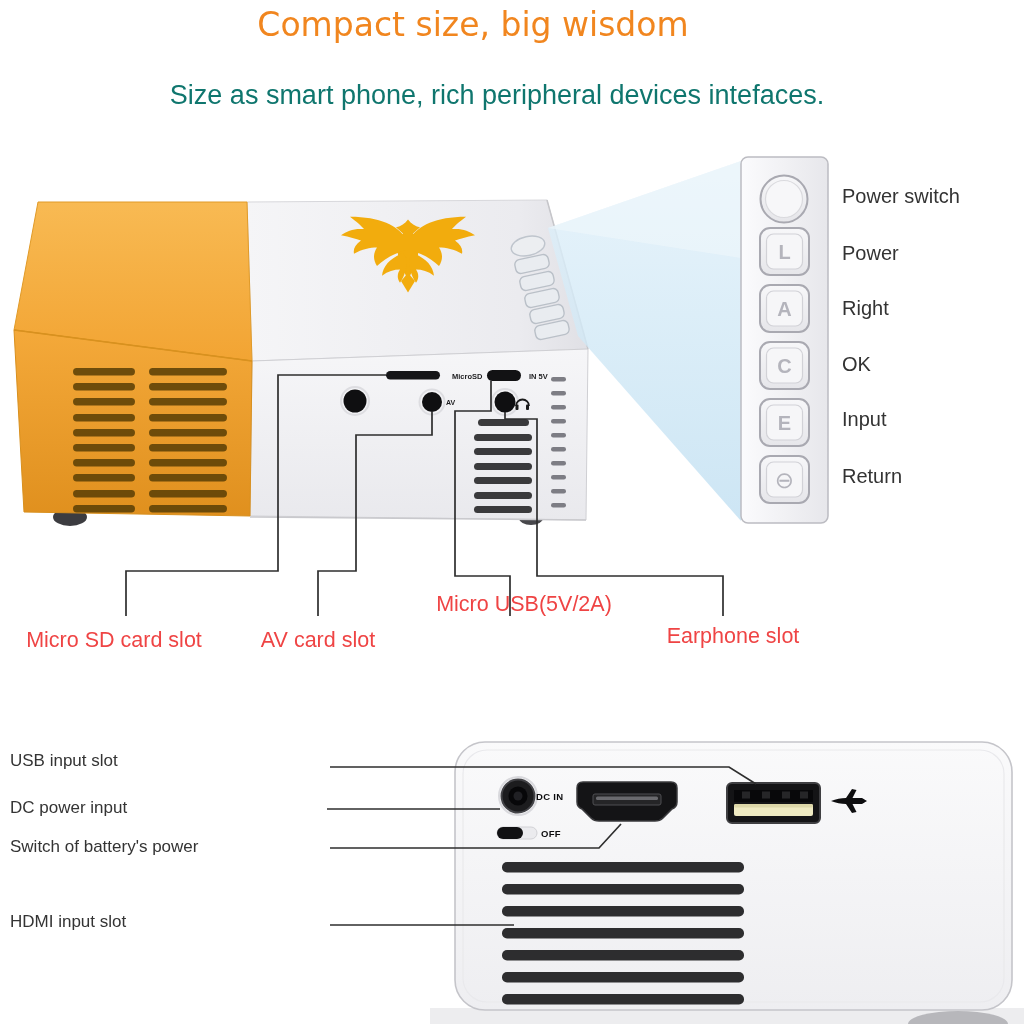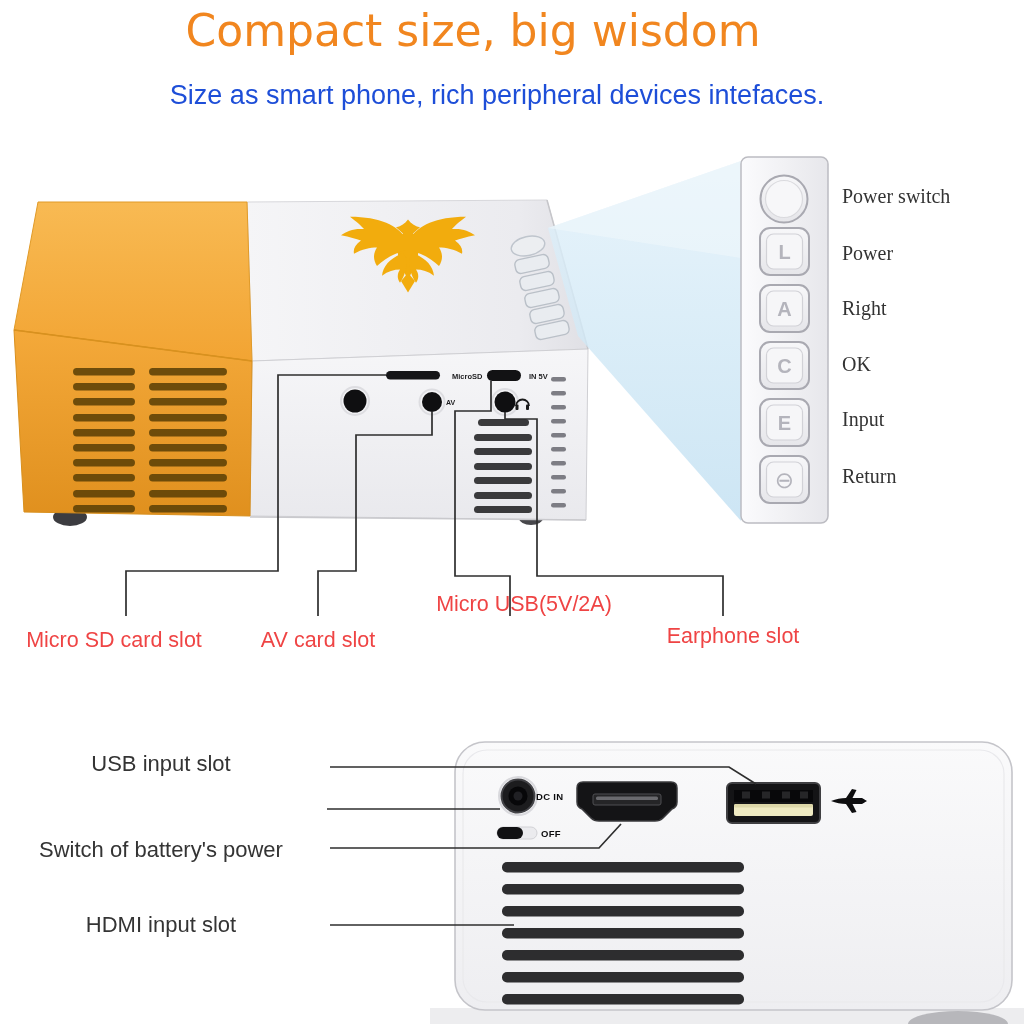--- a/index.html
+++ b/index.html
@@ -1,28 +1,28 @@
 <!DOCTYPE html>
 <html><head>
 <meta charset="utf-8">
 <style>
   html,body{margin:0;padding:0;background:#ffffff;}
   .canvas{position:relative;width:1024px;height:1024px;background:#ffffff;overflow:hidden;
           font-family:"Liberation Sans",sans-serif;}
   .canvas svg.illus{position:absolute;left:0;top:0;}
   .title{position:absolute;top:5px;left:473px;transform:translateX(-50%);
-         font-family:"DejaVu Sans",sans-serif;font-size:44px;font-weight:400;
+         font-family:"DejaVu Sans",sans-serif;font-size:33px;font-weight:400;
          color:#F1861F;white-space:nowrap;letter-spacing:0px;}
   .subtitle{position:absolute;top:80px;left:497px;transform:translateX(-50%);
-         font-size:27px;color:#1d4ed8;white-space:nowrap;}
+         font-size:27px;color:#0f766e;white-space:nowrap;}
   .lbl{position:absolute;font-size:21.5px;color:#ef4444;white-space:nowrap;}
   .lbl.center{transform:translateX(-50%);}
-  .rear-lbl{position:absolute;left:0;width:322px;text-align:center;font-size:22px;
+  .rear-lbl{position:absolute;left:10px;width:322px;text-align:left;font-size:17px;
          color:#343434;white-space:nowrap;}
-  .panel-lbl{position:absolute;left:842px;font-size:20px;color:#333333;white-space:nowrap;font-family:Liberation Serif, serif;}
+  .panel-lbl{position:absolute;left:842px;font-size:20px;color:#333333;white-space:nowrap;}
 </style>
 </head>
 <body>
 
 <div class="canvas">
 
 <svg class="illus" width="1024" height="1024" viewBox="0 0 1024 1024">
   <defs>
     <linearGradient id="yTop" x1="0" y1="0" x2="0" y2="1">
       <stop offset="0" stop-color="#F8BA53"></stop>
@@ -296,16 +296,17 @@
 <div class="lbl center" style="left:733px;top:624px">Earphone slot</div>
 
 <div class="panel-lbl" style="top:185px">Power switch</div>
 <div class="panel-lbl" style="top:242px">Power</div>
 <div class="panel-lbl" style="top:297px">Right</div>
 <div class="panel-lbl" style="top:353px">OK</div>
 <div class="panel-lbl" style="top:408px">Input</div>
 <div class="panel-lbl" style="top:465px">Return</div>
 
 <div class="rear-lbl" style="top:751px">USB input slot</div>
+<div class="rear-lbl" style="top:798px">DC power input</div>
 <div class="rear-lbl" style="top:912px">HDMI input slot</div>
 <div class="rear-lbl" style="top:837px">Switch of battery's power</div>
 
 </div>
 
 </body></html>

